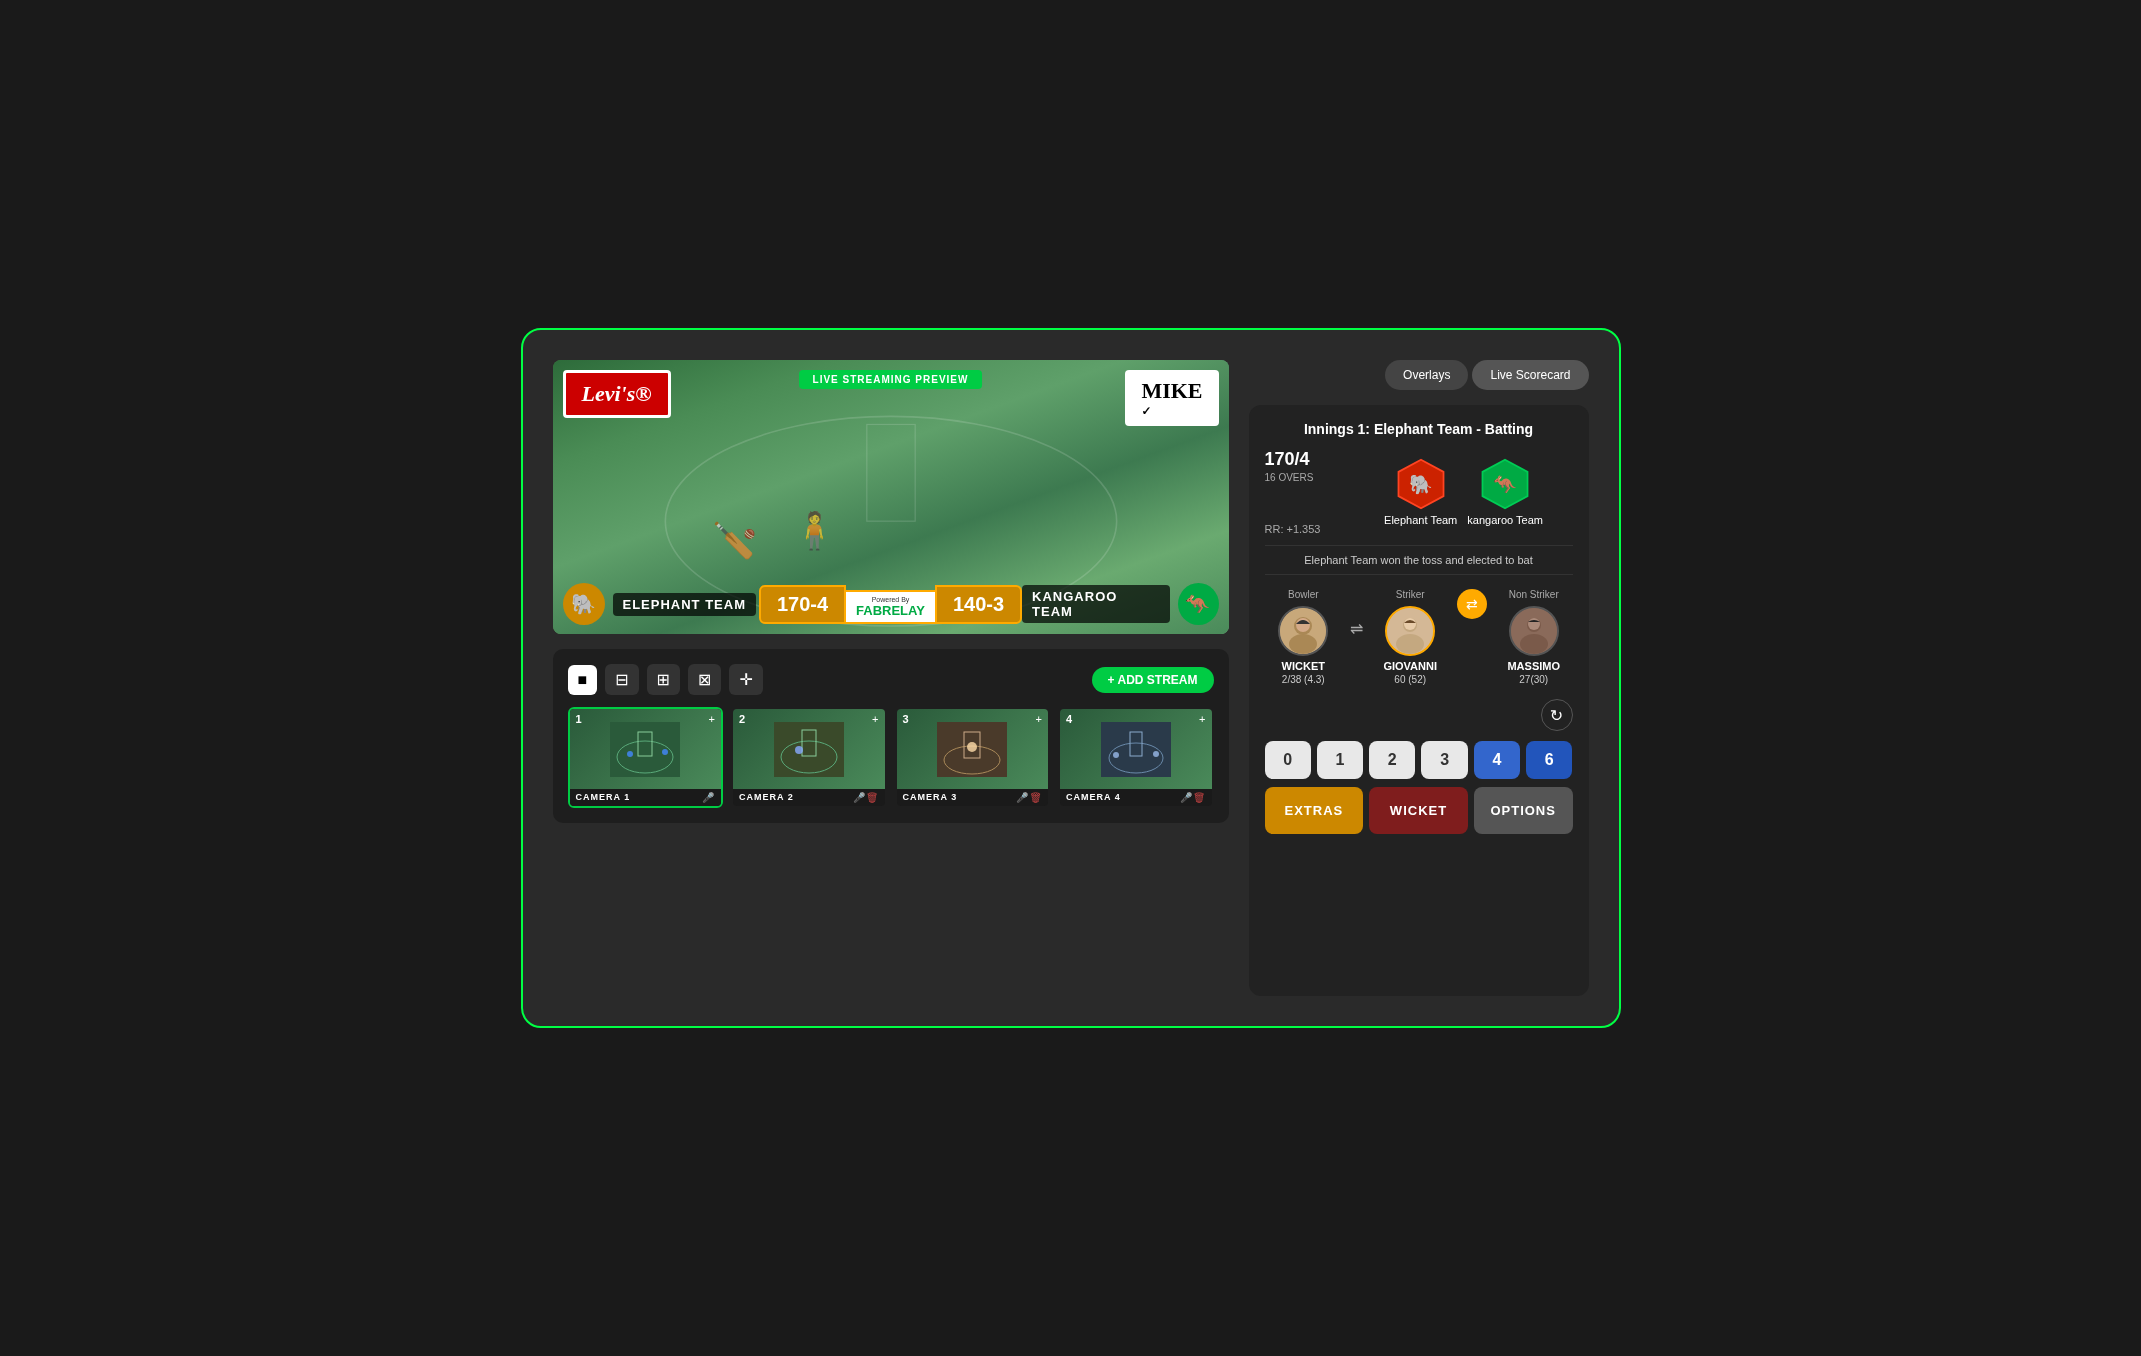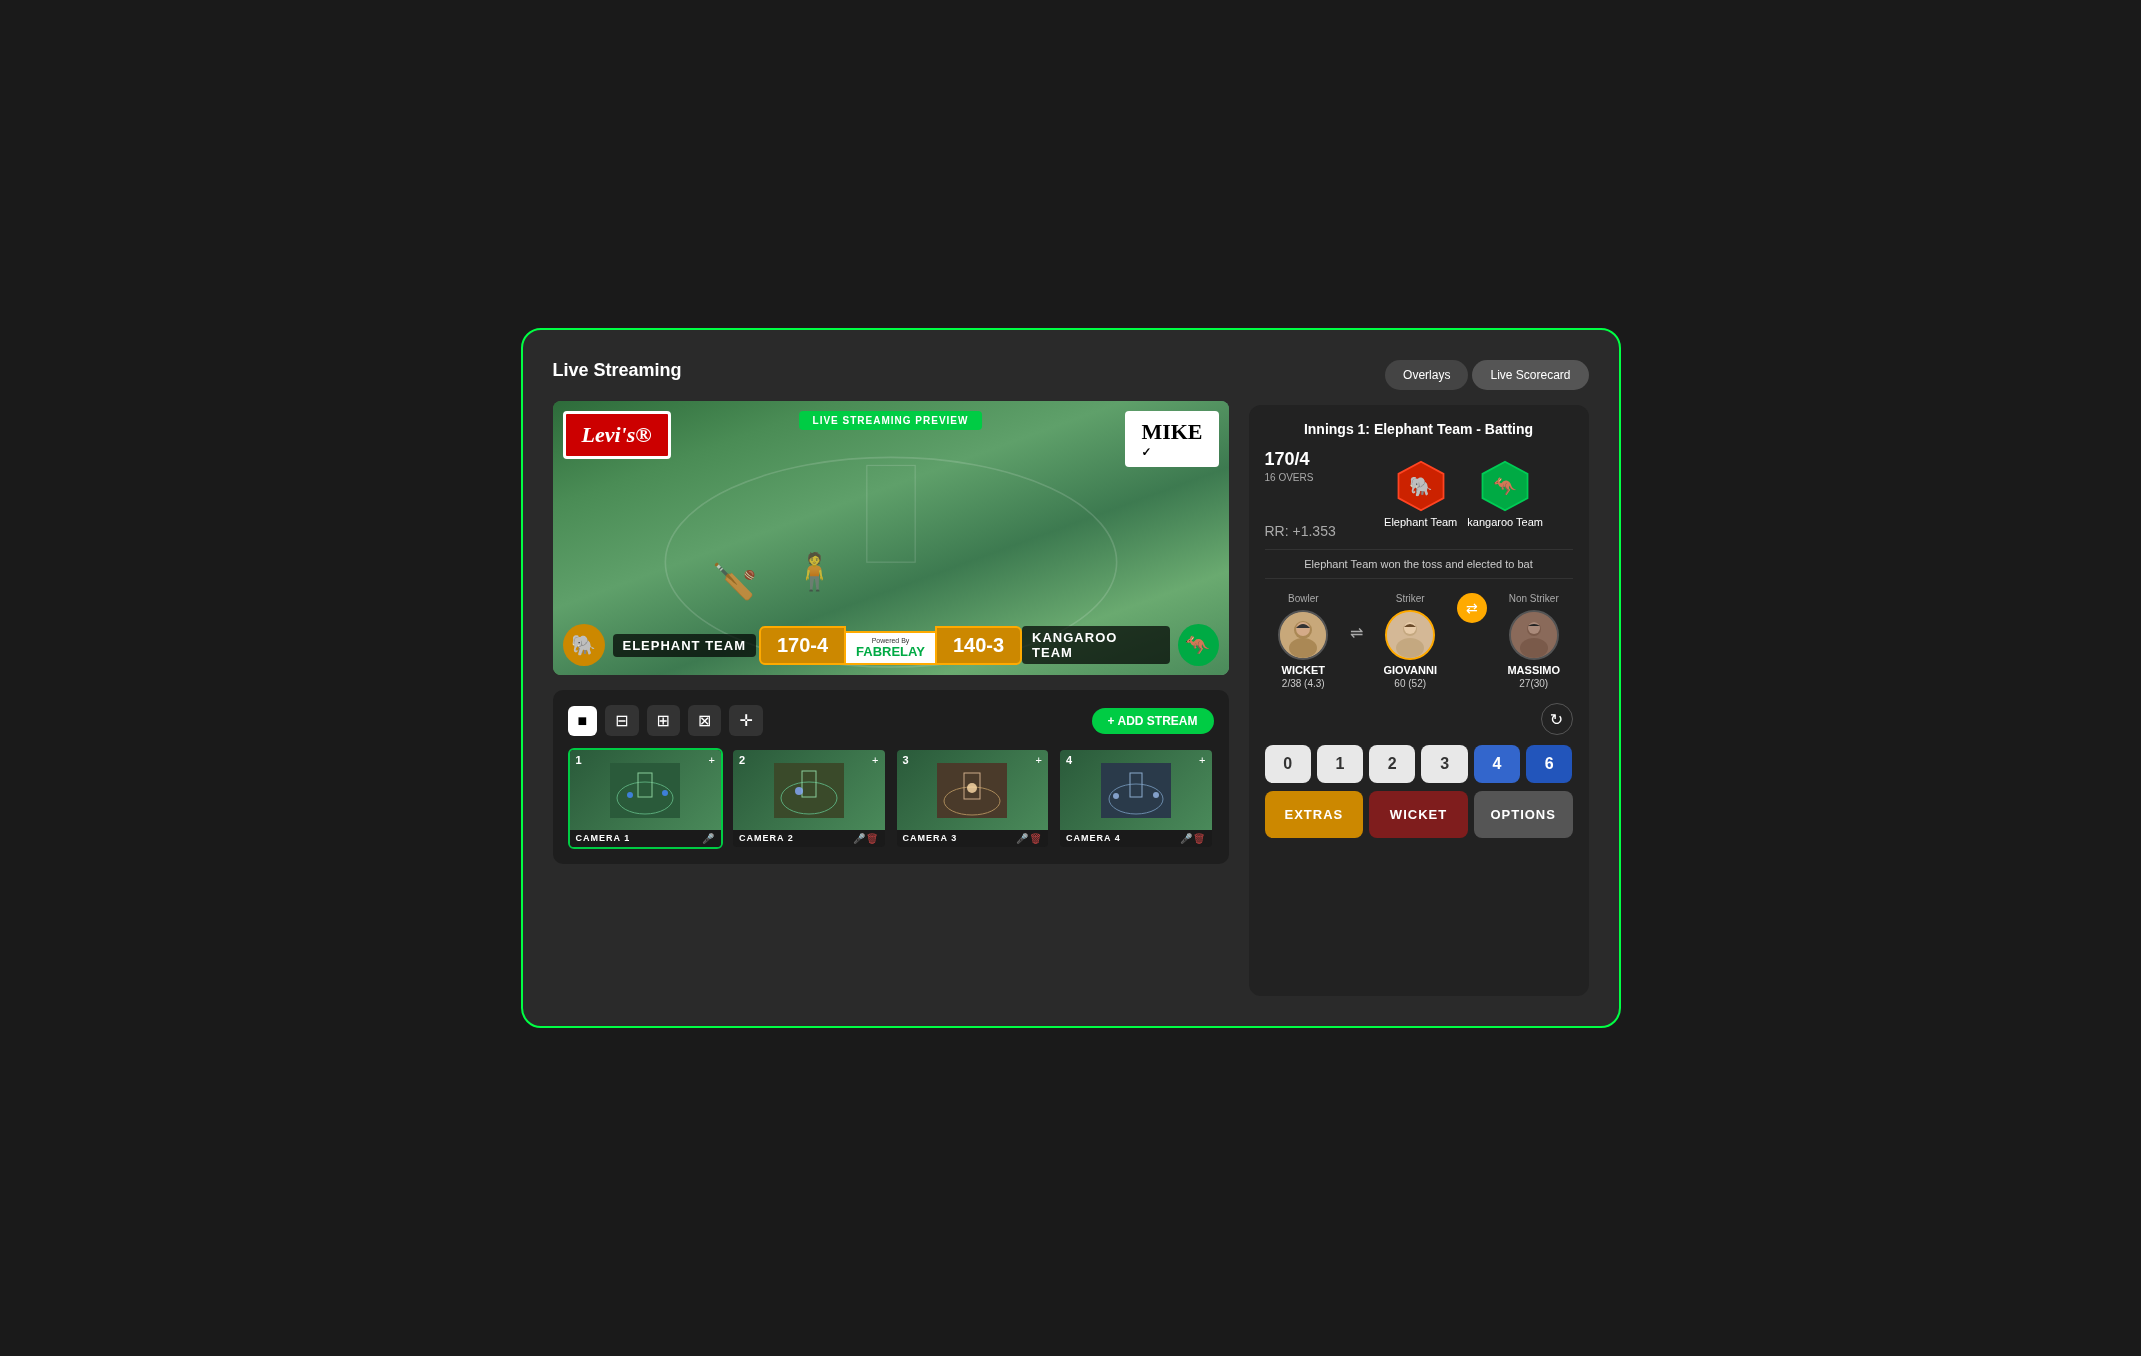--- a/index.html
+++ b/index.html
@@ -344,21 +344,21 @@
       color: white;
       font-size: 18px;
       font-weight: bold;
     }
     .overs-text {
       color: #aaa;
       font-size: 10px;
     }
     .rr-text {
       color: #aaa;
-      font-size: 14px;
+      font-size: 11px;
       margin-top: 38px;
     }
     .logos-section {
       display: flex;
       gap: 10px;
       align-items: center;
       flex: 1;
       justify-content: center;
     }
     .hex-svg {
@@ -508,21 +508,20 @@
       align-items: center;
     }
   </style>
 </head>
 <body>
 
 <div class="main-container">
   <div class="top-section">
 
     <div class="left-panel">
-      <div class="live-streaming-title">Live Streaming</div>
 
       <div class="video-preview">
         <div class="video-preview-inner">
 
           <svg style="position:absolute;top:0;left:0;width:100%;height:100%;opacity:0.15" viewBox="0 0 700 340">
             <ellipse cx="350" cy="200" rx="280" ry="130" fill="none" stroke="#ffffff" stroke-width="2"></ellipse>
             <rect x="320" y="80" width="60" height="120" fill="none" stroke="#ffffff" stroke-width="1.5"></rect>
           </svg>
 
           <div class="live-preview-badge">LIVE STREAMING PREVIEW</div>

